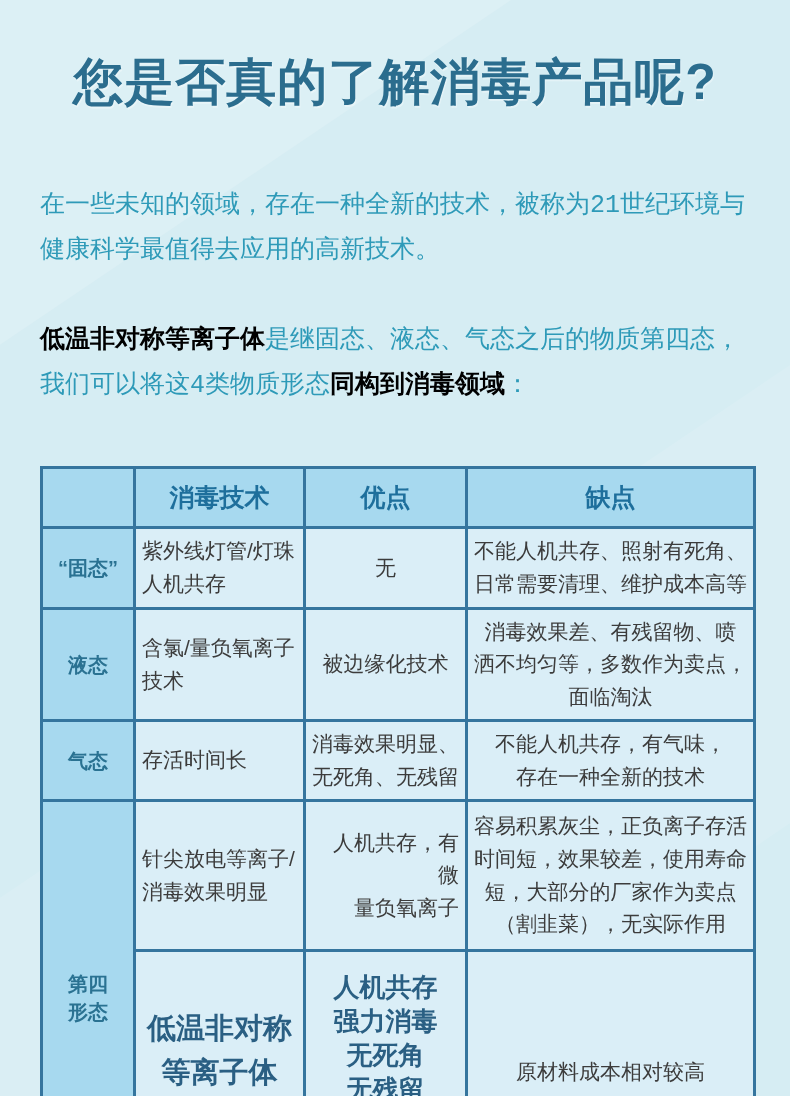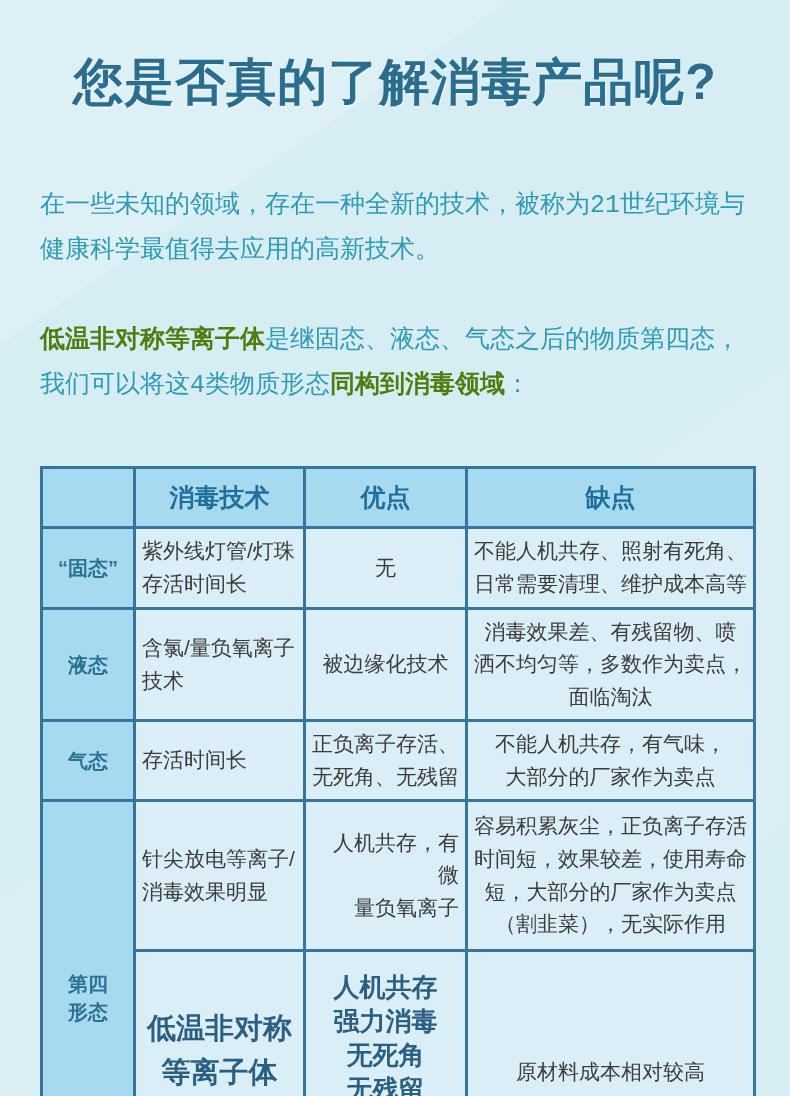--- a/index.html
+++ b/index.html
@@ -52,21 +52,21 @@
     line-height: 45px;
     color: #2e9ab8;
     white-space: pre-line;
     font-family: Liberation Mono, monospace;
   }
   .intro p {
     margin: 0;
   }
   .intro .hl {
     font-weight: bold;
-    color: #4d7c0f;
+    color: #000000;
   }
   table.compare {
     margin: 13px 0 0 40px;
     border-collapse: collapse;
     table-layout: fixed;
     width: 713px;
   }
   table.compare th, table.compare td {
     border: 3px solid #35759e;
     white-space: pre-line;
@@ -169,43 +169,43 @@
       <tr class="header-row h60">
         <th class="state"></th>
         <th>消毒技术</th>
         <th>优点</th>
         <th>缺点</th>
       </tr>
 
       <tr class="h81">
         <th class="state">“固态”</th>
         <td class="tech">紫外线灯管/灯珠
-存活时间长</td>
+人机共存</td>
         <td class="pros">无</td>
         <td class="cons">不能人机共存、照射有死角、
 日常需要清理、维护成本高等</td>
       </tr>
 
       <tr class="h112">
         <th class="state">液态</th>
         <td class="tech">含氯/量负氧离子
 技术</td>
         <td class="pros">被边缘化技术</td>
         <td class="cons">消毒效果差、有残留物、喷
 洒不均匀等，多数作为卖点，
 面临淘汰</td>
       </tr>
 
       <tr class="h80">
         <th class="state">气态</th>
         <td class="tech">存活时间长</td>
-        <td class="pros">正负离子存活、
+        <td class="pros">消毒效果明显、
 无死角、无残留</td>
         <td class="cons">不能人机共存，有气味，
-大部分的厂家作为卖点</td>
+存在一种全新的技术</td>
       </tr>
 
       <tr class="h150">
         <th class="state" rowspan="2">第四
 形态</th>
         <td class="tech">针尖放电等离子/
 消毒效果明显</td>
         <td class="pros left">人机共存，有微
 量负氧离子</td>
         <td class="cons">容易积累灰尘，正负离子存活

